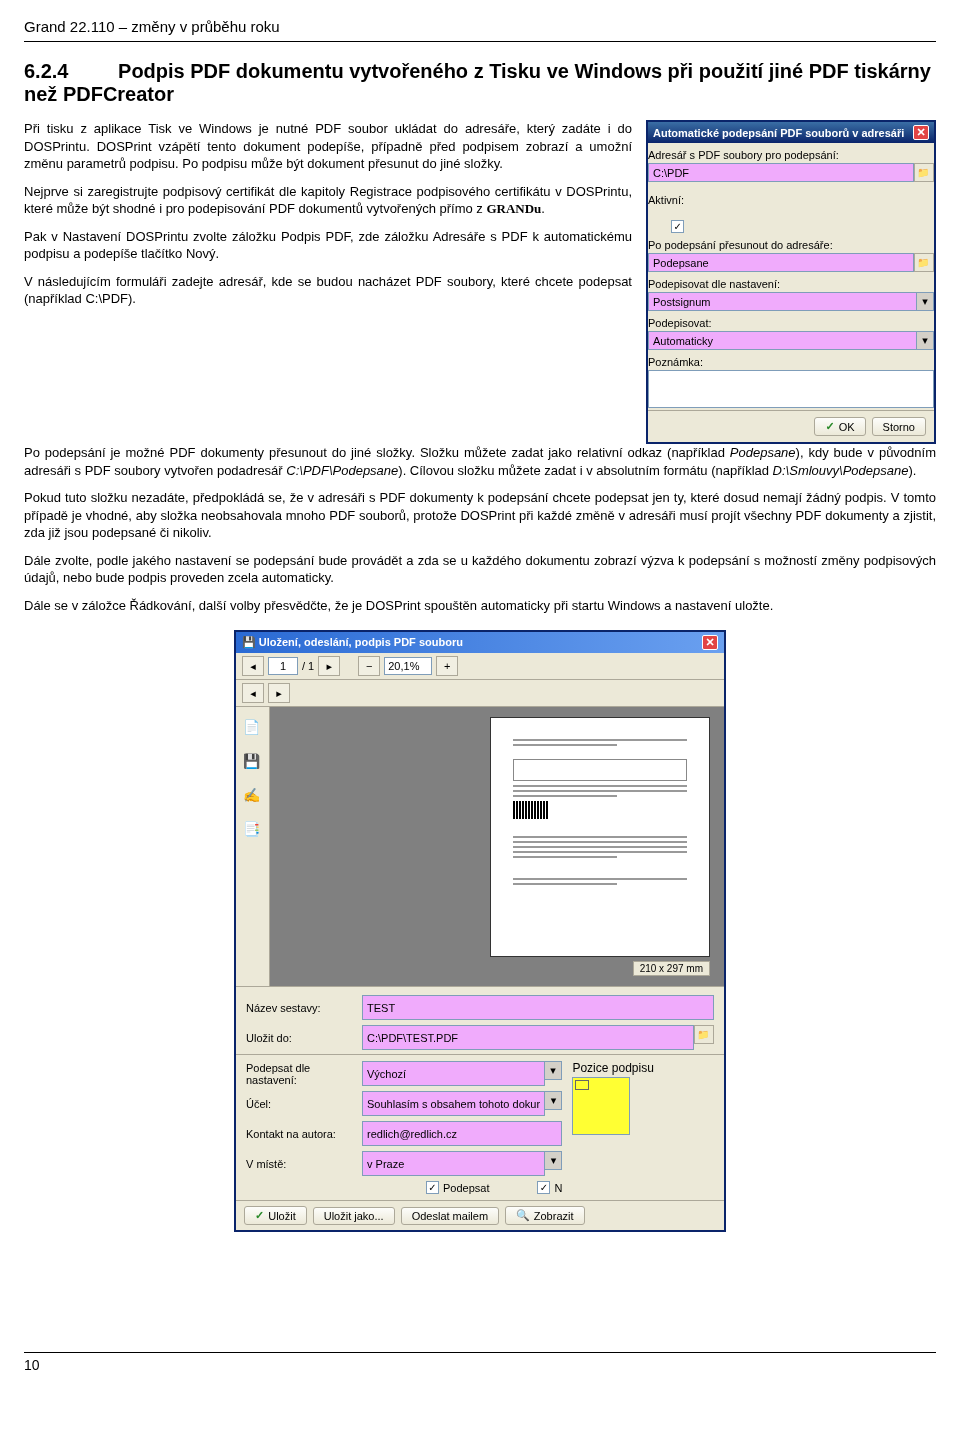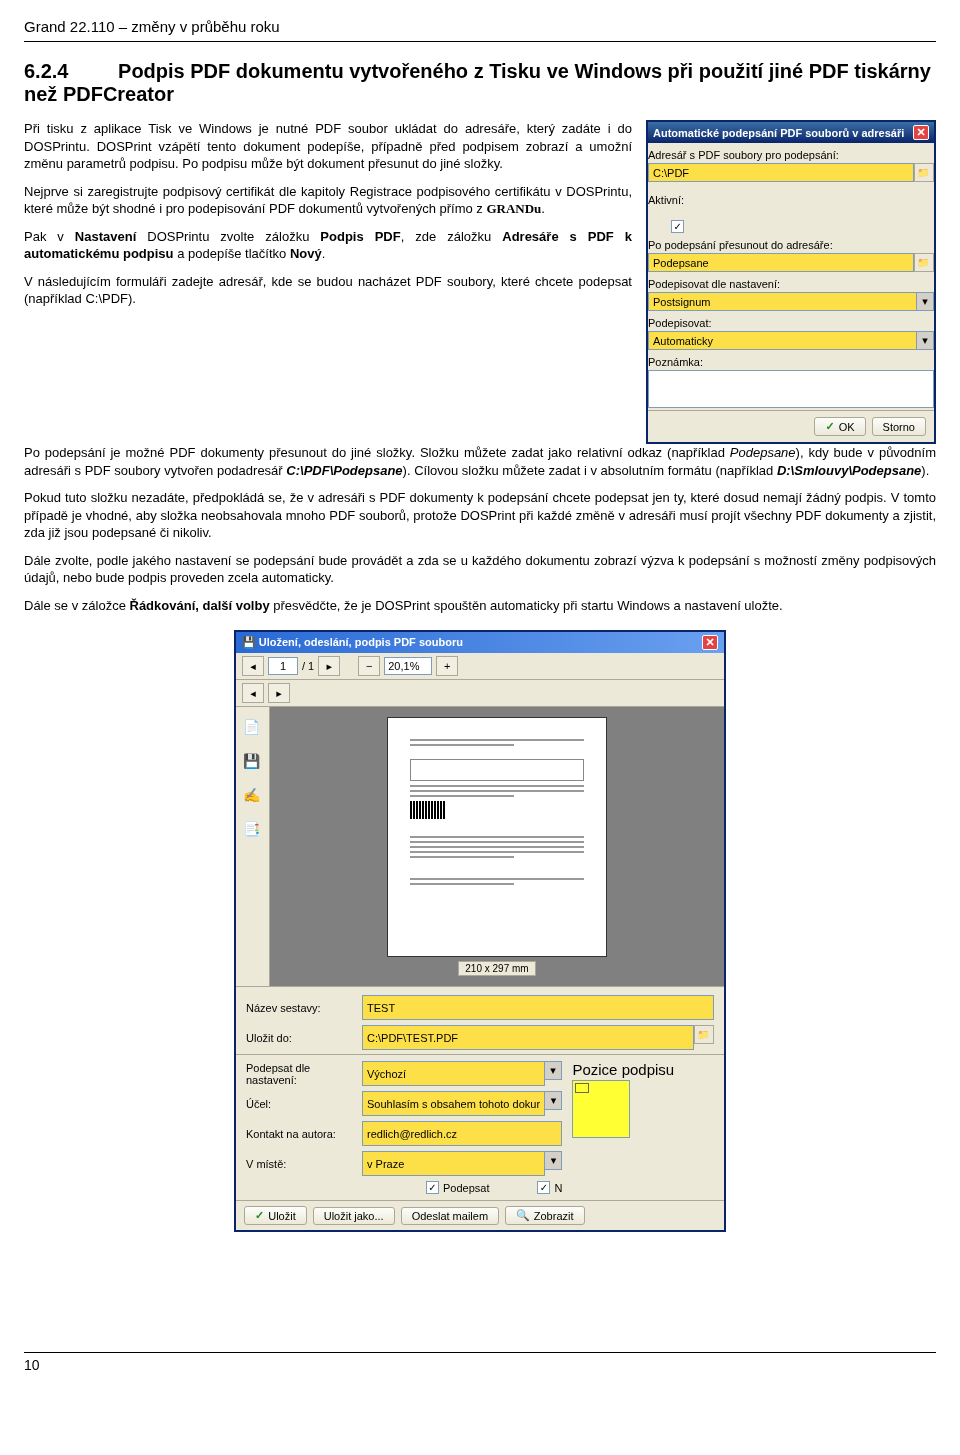--- a/index.html
+++ b/index.html
@@ -12,21 +12,21 @@
     width: 960px;
     background: #fff;
   }
   .doc-header { font-size: 15px; margin-bottom: 6px; }
   hr.thin { border: none; border-top: 1px solid #000; margin: 2px 0 18px 0; }
   h2.section-title { font-size: 20px; font-weight: bold; margin: 0 0 14px 0; }
   .indent { margin-left: 44px; }
   .content-wrap { display: flex; gap: 14px; }
   .text-col { flex: 1; }
   .text-col p { margin: 0 0 10px 0; text-align: justify; line-height: 1.35; }
-  .bold { font-weight: bold; }
+  .bold { font-weight: normal; }
   .ital { font-style: italic; }
   .grandu { font-family: "Times New Roman", serif; font-weight: bold; }
   .dlg1 {
     width: 290px; flex-shrink: 0;
     border: 2px solid #0a246a;
     background: #ece9d8;
     font-size: 11px;
   }
   .dlg1-title {
     background: linear-gradient(to bottom,#3a6ea5,#0a246a);
@@ -35,21 +35,21 @@
     font-weight: bold;
   }
   .dlg1-close {
     width:16px;height:15px;background:#e24444;border:1px solid #fff;
     color:#fff;display:flex;align-items:center;justify-content:center;
     font-size:11px;font-weight:bold;border-radius:2px;cursor:pointer;
   }
   .dlg1-body { }
   .dlg1-body label { display:block; margin: 6px 0 2px 0; color:#000; }
   .inp {
-    width:100%; background:#fde047; border:1px solid #7f9db9;
+    width:100%; background:#f0abfc; border:1px solid #7f9db9;
     padding:2px 4px; font-size:11px; height:19px;
   }
   .inp-combo {
     display:flex; width:100%;
   }
   .inp-combo .inp { flex:1; }
   .inp-btn {
     width:20px; height:19px; background:#ece9d8; border:1px solid #aca899;
     display:flex;align-items:center;justify-content:center;font-size:10px;
   }
@@ -105,21 +105,21 @@
     width:34px; border-right:1px solid #aca899;
     display:flex; flex-direction:column; align-items:center; gap:10px;
     padding:8px 0;
   }
   .side-ico {
     width:24px;height:24px;display:flex;align-items:center;justify-content:center;
     font-size:14px;
   }
   .preview-area {
     flex:1; background:#808080; padding:10px 14px;
-    display:flex; flex-direction:column; align-items:center;
+    display:flex; flex-direction:column; align-items:flex-end;
   }
   .page-prev {
     width:220px; height:240px; background:#fff; border:1px solid #333;
     padding:18px 22px;
   }
   .fake-line { height:2px; background:#999; margin:3px 0; }
   .fake-line.half { width:60%; }
   .fake-box { border:1px solid #888; height:22px; margin:4px 0; }
   .barcode { display:flex; gap:1px; height:18px; margin:4px 0;}
   .barcode span{width:2px;background:#000;}
@@ -339,21 +339,21 @@
               <span style="width:60px;"></span>
               <span class="checkbox">✓</span>
               <span>Podepsat</span>
               <span style="width:40px;"></span>
               <span class="checkbox">✓</span>
               <span>N</span>
             </div>
           </div>
         </div>
         <div style="width:170px; position:relative;">
-          <div style="font-size:15px; margin-bottom:2px;">Pozice podpisu</div>
+          <div style="font-size:12px; margin-bottom:2px;">Pozice podpisu</div>
           <div class="yellow-box">
             <div style="width:14px;height:10px;border:1px solid #666;margin:2px 0 0 2px;"></div>
           </div>
         </div>
       </div>
     </div>
 
     <div class="dlg2-buttons">
       <button class="winbtn">
           <span class="check-ico">✓</span>

